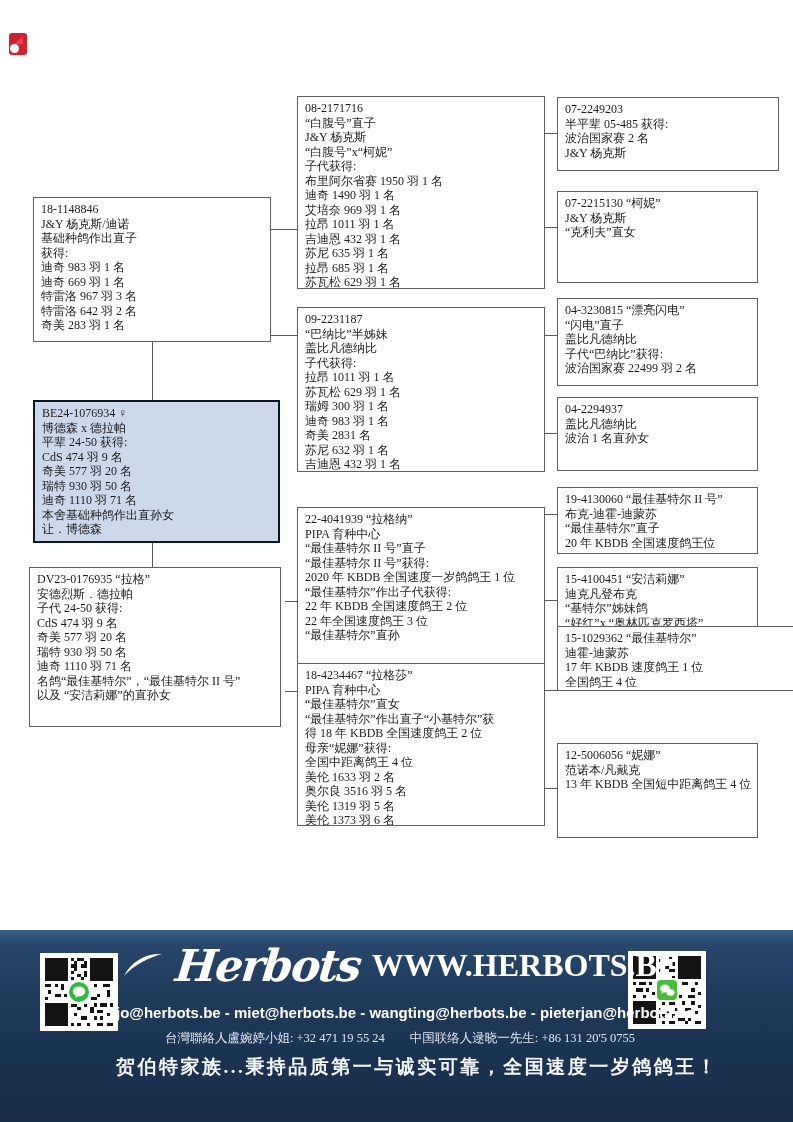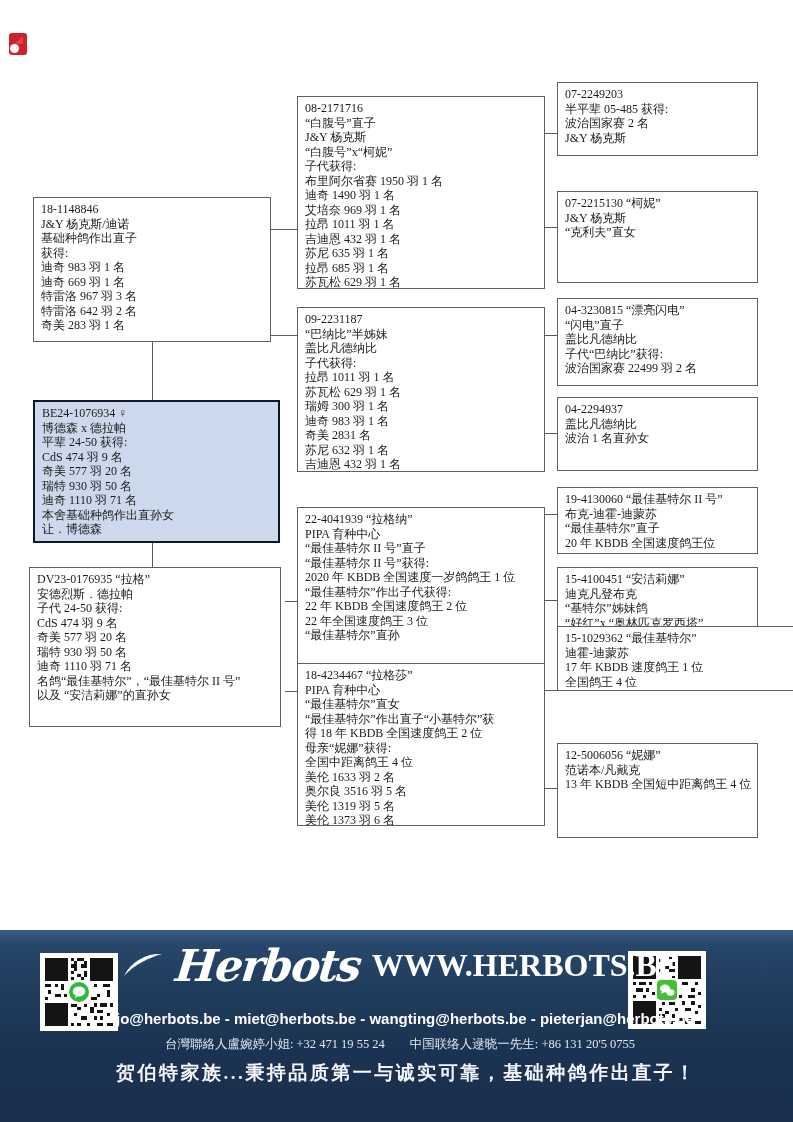--- a/index.html
+++ b/index.html
@@ -28,21 +28,21 @@
     color:#fff;
   }
   .footer-center{position:absolute;left:116px;top:8px;width:568px;text-align:center;}
   .brand-row{display:flex;justify-content:center;align-items:center;gap:12px;height:54px;}
   .brand{
     font-family:"DejaVu Serif",serif;font-style:italic;font-weight:bold;
     font-size:44px;letter-spacing:-2px;transform:skewX(-6deg);white-space:nowrap;
   }
   .tagline{font-size:25px;letter-spacing:13px;white-space:nowrap;margin-left:4px;}
   .website{font-family:Liberation Serif, serif;font-weight:bold;font-size:32px;white-space:nowrap;}
-  .emails{font-family:"Liberation Sans",sans-serif;font-weight:bold;font-size:15px;margin-top:18px;white-space:nowrap;}
+  .emails{font-family:"Liberation Sans",sans-serif;font-weight:bold;font-size:15px;margin-top:12px;white-space:nowrap;}
   .contacts{font-size:12.5px;color:#dfe7f1;margin-top:9px;white-space:nowrap;}
   .slogan{font-size:19px;font-weight:bold;letter-spacing:2.5px;margin-top:7px;color:#f3f7fc;white-space:nowrap;}
   .qr{position:absolute;background:#fff;padding:5px;line-height:0;}
   .qr-left{left:40px;top:953px;}
   .qr-right{left:668px;top:951px;}
   .qr-icon{position:absolute;left:50%;top:50%;transform:translate(-50%,-50%);line-height:0;}
 </style>
 </head>
 <body>
 
@@ -134,21 +134,21 @@
     <div>“最佳基特尔”作出直子“小基特尔”获</div>
     <div>得 18 年 KBDB 全国速度鸽王 2 位</div>
     <div>母亲“妮娜”获得:</div>
     <div>全国中距离鸽王 4 位</div>
     <div>美伦 1633 羽 2 名</div>
     <div>奥尔良 3516 羽 5 名</div>
     <div>美伦 1319 羽 5 名</div>
     <div>美伦 1373 羽 6 名</div>
   </div>
 
-<div class="pbox" style="left:557px;top:82px;width:201px;height:74px">
+<div class="pbox" style="left:557px;top:97px;width:222px;height:74px">
     <div>07-2249203</div>
     <div>半平辈 05-485 获得:</div>
     <div>波治国家赛 2 名</div>
     <div>J&amp;Y 杨克斯</div>
   </div>
 <div class="pbox" style="left:557px;top:191px;width:201px;height:92px">
     <div>07-2215130  “柯妮”</div>
     <div>J&amp;Y 杨克斯</div>
     <div>“克利夫”直女</div>
   </div>
@@ -338,15 +338,15 @@
         <svg width="42" height="26" viewBox="0 0 42 26">
           <path d="M40 2 C26 1 10 8 2 24 C13 12 27 6 40 2 Z" fill="#ffffff"></path>
           <path d="M6 21 C16 12 27 7 38 3" stroke="#2a4a6d" stroke-width="1" fill="none"></path>
         </svg>
       </span>
       <span class="brand">Herbots</span>
       <span class="website">WWW.HERBOTS.BE</span>
     </div>
     <div class="emails">jo@herbots.be - miet@herbots.be - wangting@herbots.be - pieterjan@herbots.be</div>
     <div class="contacts">台灣聯絡人盧婉婷小姐: +32 471 19 55 24　　中国联络人逯晓一先生: +86 131 20'5 0755</div>
-    <div class="slogan">贺伯特家族...秉持品质第一与诚实可靠，基础种鸽作出直子！</div>
+    <div class="slogan">贺伯特家族...秉持品质第一与诚实可靠，全国速度一岁鸽鸽王！</div>
   </div>
 </div>
 
 </body></html>

